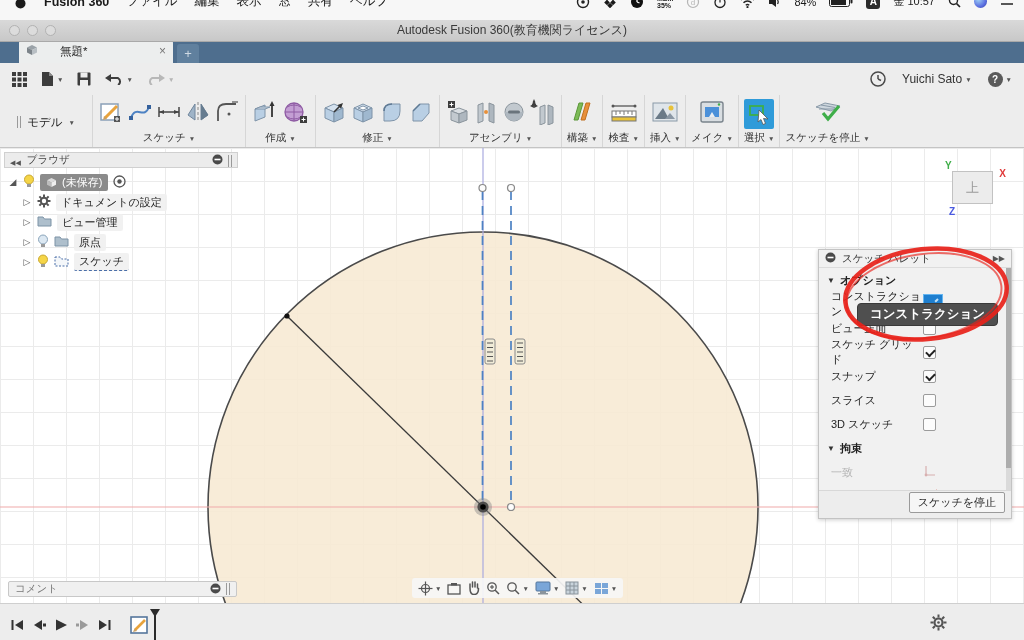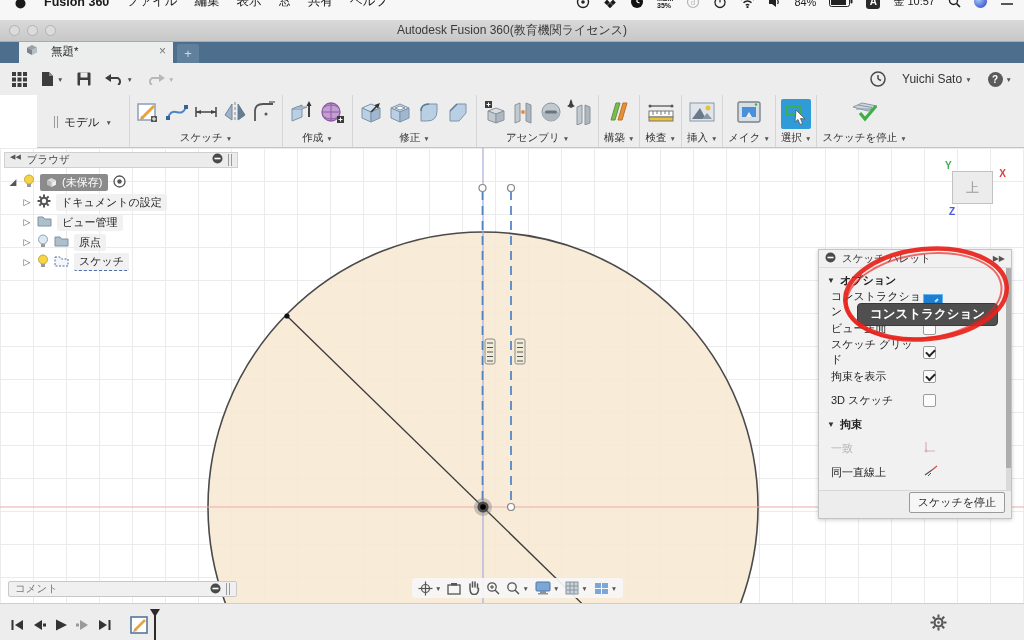--- a/index.html
+++ b/index.html
@@ -16,34 +16,34 @@
   .siri { width:13px; height:13px; border-radius:50%; background:radial-gradient(circle at 35% 35%, #9fd0f5, #5a6ee0 60%, #31409c); }
   .micon svg { display:block; }
 
   
   .titlebar { height:22px; background:linear-gradient(#d9d9d9,#c8c8c8); border-bottom:1px solid #a9a9a9; position:relative; display:flex; align-items:center; justify-content:center; font-size:12px; color:#3a3a3a; }
   .lights { position:absolute; left:9px; top:5px; display:flex; gap:7px; }
   .light { width:11px; height:11px; border-radius:50%; background:#dcdcdc; border:1px solid #b2b2b2; }
 
   
   .tabbar { height:21px; background:#4e6e8e; display:flex; align-items:flex-end; padding-left:19px; }
-  .tab { width:154px; height:19px; background:#eceeee; border-radius:4px 4px 0 0; display:flex; align-items:center; padding:12px 7px; gap:13px; font-size:11.5px; color:#222; }
+  .tab { width:154px; height:19px; background:#eceeee; border-radius:4px 4px 0 0; display:flex; align-items:center; padding:12px 7px; gap:22px; font-size:11.5px; color:#222; }
   .tab .close { margin-left:auto; color:#777; font-size:12px; cursor:default; }
   .newtab { width:22px; height:19px; margin-left:4px; background:#60809e; border-radius:3px 3px 0 0; color:#cfdae4; font-size:13px; display:flex; align-items:center; justify-content:center; }
 
   
   .quickbar { height:27px; background:#ededed; display:flex; align-items:center; padding:16px 12px; gap:14px; }
   .qbtn { display:flex; align-items:center; gap:3px; color:#333; }
   .caret { font-size:6.5px; color:#555; }
   .caret.dis { color:#b5b5b5; }
   .qright { margin-left:auto; display:flex; align-items:center; gap:16px; font-size:12px; color:#222; }
   .helpc { width:15px; height:15px; border-radius:50%; background:#5a5a5a; color:#fff; font-size:10px; font-weight:bold; display:flex; align-items:center; justify-content:center; }
 
   
-  .ribbon { height:53px; background:#ededed; border-bottom:1px solid #c4c4c4; display:flex; align-items:stretch;margin-left:37px; }
+  .ribbon { height:53px; background:#ededed; border-bottom:1px solid #c4c4c4; display:flex; align-items:stretch; }
   .rgroup { display:flex; flex-direction:column; align-items:center; padding:2px 5px 0; }
   .rgroup + .rgroup { border-left:1px solid #d6d6d6; }
   .ricons { display:flex; align-items:center; gap:3px; height:33px; }
   .rlabel { font-size:10.5px; color:#333; display:flex; align-items:center; gap:3px; margin-top:1px; }
   .ws { flex-direction:row; justify-content:center; gap:6px; width:92px; font-size:11.5px; color:#222; align-items:center; }
   .grip { width:4px; height:12px; border-left:1px solid #9a9a9a; border-right:1px solid #9a9a9a; }
   .selbox { width:30px; height:30px; background:#2f9bd9; border-radius:2px; display:flex; align-items:center; justify-content:center; }
 
   
   .canvas { position:relative; height:455px; background-color:#fff;
@@ -53,21 +53,21 @@
   .overlay { position:absolute; left:0; top:0; z-index:9; pointer-events:none; }
 
   
   .viewcube { position:absolute; left:952px; top:23px; z-index:2; width:41px; height:33px; background:#ececec; border:1px solid #c2c2c2; display:flex; align-items:center; justify-content:center; font-size:13px; color:#9a9a9a; }
   .ax { position:absolute; font-size:10px; font-weight:bold; }
   .axy { left:-8px; top:-12px; color:#3fae49; }
   .axx { right:-14px; top:-4px; color:#e03a3a; }
   .axz { left:-4px; bottom:-14px; color:#4a5ae0; }
 
   
-  .bheader { position:absolute; left:4px; top:4px; width:234px; height:16px; z-index:4; background:#ececec; border:1px solid #d0d0d0; display:flex; align-items:flex-start; gap:6px; padding:0 5px; font-size:10.5px; color:#444; }
+  .bheader { position:absolute; left:4px; top:4px; width:234px; height:16px; z-index:4; background:#ececec; border:1px solid #d0d0d0; display:flex; align-items:flex-end; gap:6px; padding:0 5px; font-size:10.5px; color:#444; }
   .bheader .rt { margin-left:auto; display:flex; align-items:center; gap:5px; }
   .btree { position:absolute; left:8px; top:24px; z-index:4; font-size:11px; color:#222; }
   .trow { display:flex; align-items:center; gap:5px; height:20px; }
   .tind { width:10px; color:#555; font-size:9px; text-align:center; }
   .tlabel { background:rgba(240,240,240,.9); padding:1px 5px; border-radius:2px; }
   .tsel { background:#8b8b8b; color:#fff; display:flex; align-items:center; gap:5px; padding:1px 6px; border-radius:2px; }
   .sketchlbl { border-bottom:1px dashed #4a6ea8; }
 
   
   .commentbar { position:absolute; left:8px; top:433px; width:229px; height:16px; z-index:4; background:#f0f0f0; border:1px solid #c8c8c8; border-radius:2px; display:flex; align-items:center; gap:6px; padding:0 6px; font-size:10.5px; color:#777; }
@@ -732,22 +732,26 @@
       </div>
       <div class="prow">
         <span class="lbl">ビュー正面</span>
         <span class="cb"></span>
       </div>
       <div class="prow">
         <span class="lbl">スケッチ グリッド</span>
         <span class="cb on"></span>
       </div>
       <div class="prow">
-        <span class="lbl">拘束を表示</span>
+        <span class="lbl">スナップ</span>
         <span class="cb on"></span>
+      </div>
+      <div class="prow">
+        <span class="lbl">スライス</span>
+        <span class="cb"></span>
       </div>
       <div class="prow">
         <span class="lbl">3D スケッチ</span>
         <span class="cb"></span>
       </div>
       <div class="psec">
           <span class="tri">▼</span>
           <span>拘束</span>
         </div>
       <div class="prow dim">

